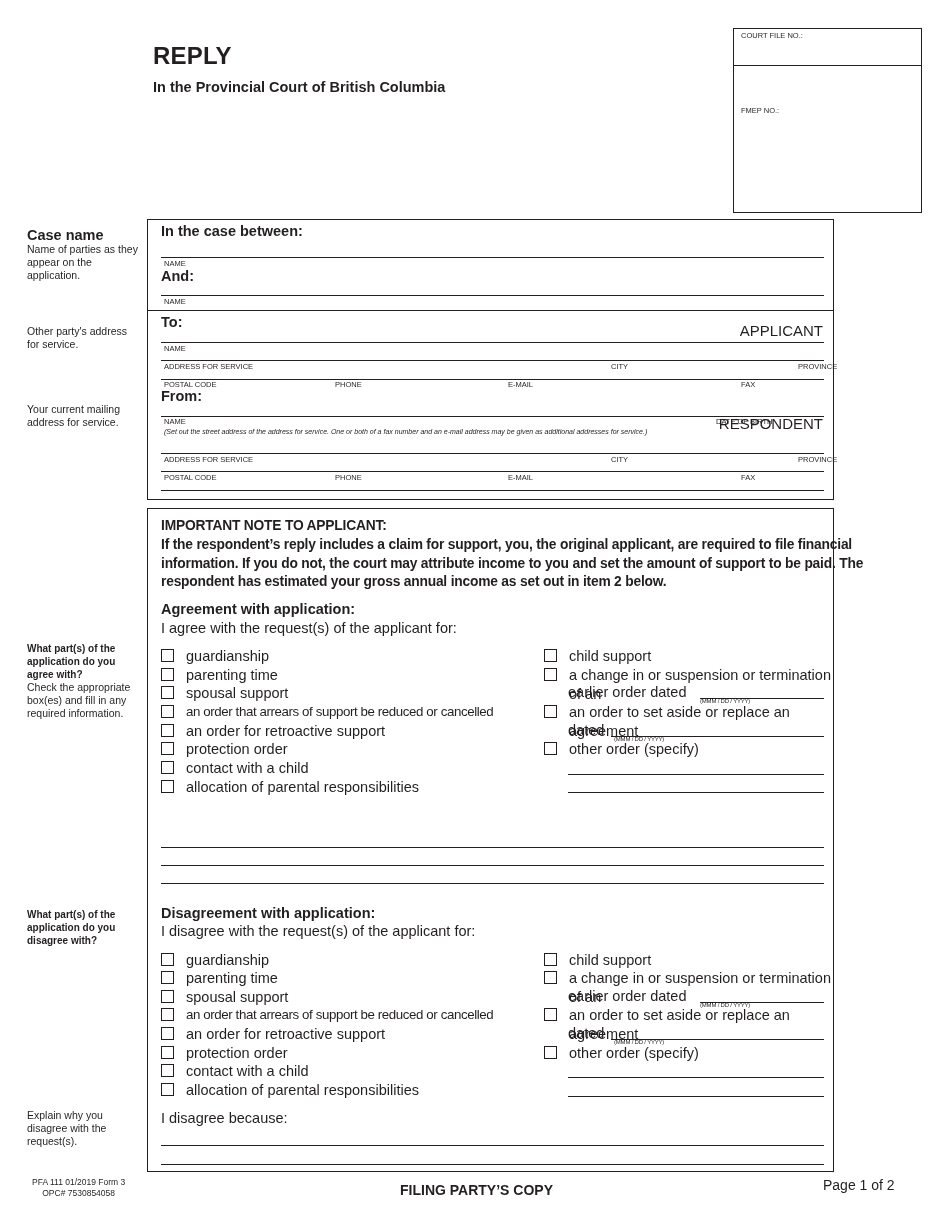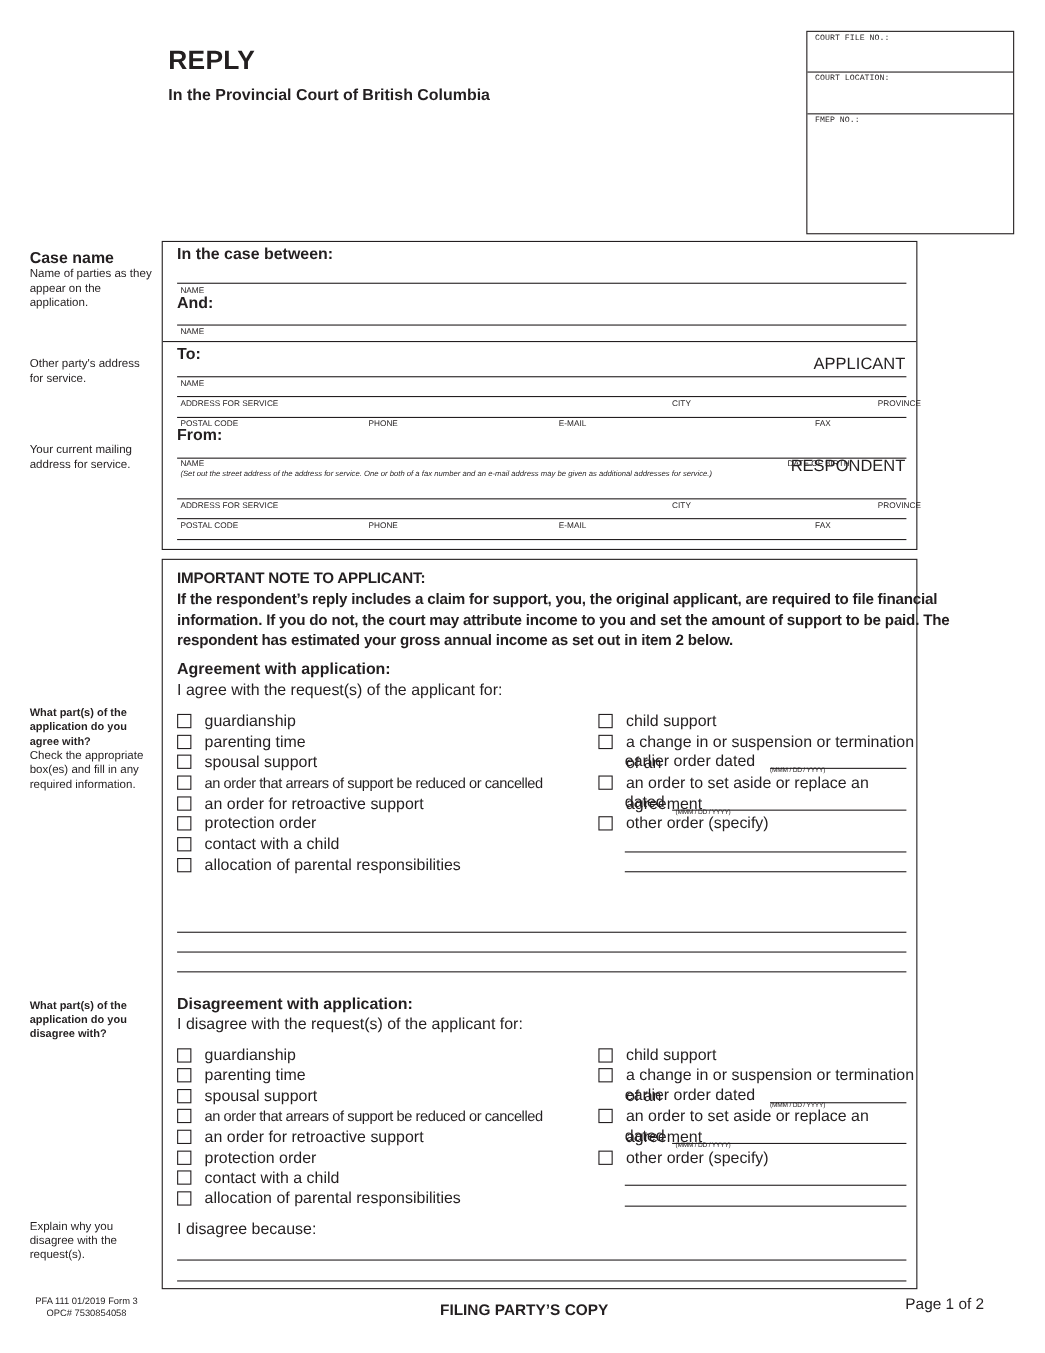--- a/index.html
+++ b/index.html
@@ -3,21 +3,21 @@
 <meta charset="utf-8">
 <style>
   * { box-sizing: border-box; margin: 0; padding: 0; }
   html, body { width: 950px; height: 1230px; background: #ffffff; overflow: hidden; }
   body { position: relative; font-family: "Liberation Sans", sans-serif; color: #231f20; }
   .abs { position: absolute; }
   .title { left: 153px; top: 42px; font-size: 24px; font-weight: bold; letter-spacing: 0.2px; }
   .subtitle { left: 153px; top: 79px; font-size: 14.5px; font-weight: bold; }
   .court-box { left: 733px; top: 28px; width: 189px; height: 185px; border: 1px solid #231f20; }
   .court-cell { position: absolute; left: 0; width: 100%; border-bottom: 1px solid #231f20; }
-  .court-cell span { position: absolute; left: 7px; top: 2px; font-size: 7.5px; font-family: Liberation Mono, monospace; }
+  .court-cell span { position: absolute; left: 7px; top: 2px; font-size: 7.5px; }
   .side { left: 27px; font-size: 10.5px; line-height: 13px; width: 115px; }
   .side b { font-size: 10px; }
   .side .big { font-size: 14.5px; font-weight: bold; line-height: 16px; }
   .box { left: 147px; width: 687px; border: 1px solid #231f20; }
   .line { position: absolute; height: 0; border-top: 1px solid #231f20; }
   .lbl { position: absolute; font-size: 7.5px; white-space: nowrap; }
   .hd { position: absolute; font-size: 14.5px; font-weight: bold; }
   .role { position: absolute; font-size: 15px; right: 10px; }
   .note { position: absolute; left: 13px; width: 760px; font-size: 13.8px; font-weight: bold; line-height: 18.5px; font-stretch: condensed; letter-spacing: -0.2px; }
   .cb-item { position: absolute; display: flex; align-items: flex-start; font-size: 14.5px; line-height: 18.7px; }
@@ -32,23 +32,20 @@
 </head>
 <body>
 
 <div class="abs title">REPLY</div>
 <div class="abs subtitle">In the Provincial Court of British Columbia</div>
 
 <div class="abs court-box">
   <div class="court-cell" style="top:0;height:37px;">
       <span>COURT FILE NO.:</span>
     </div>
-  <div class="court-cell" style="top:37px;height:38px;">
-      <span>COURT LOCATION:</span>
-    </div>
   <div class="court-cell" style="top:75px;height:108px;border-bottom:none;">
       <span>FMEP NO.:</span>
     </div>
 </div>
 
 <div class="abs side" style="top:227px;">
   <div class="big">Case name</div>
   <div>Name of parties as they appear on the application.</div>
 </div>
 <div class="abs side" style="top:325px;">Other party's address for service.</div>

